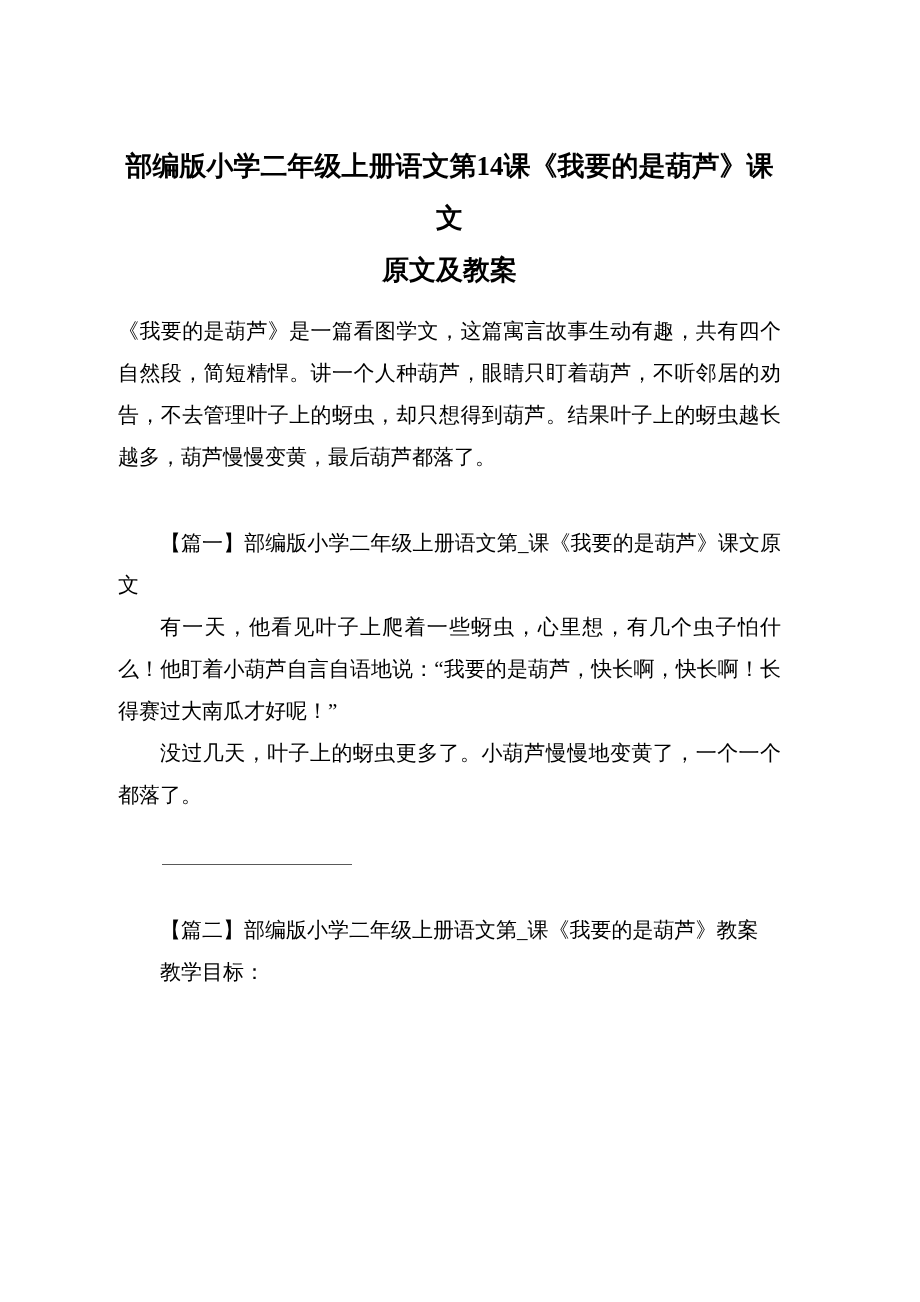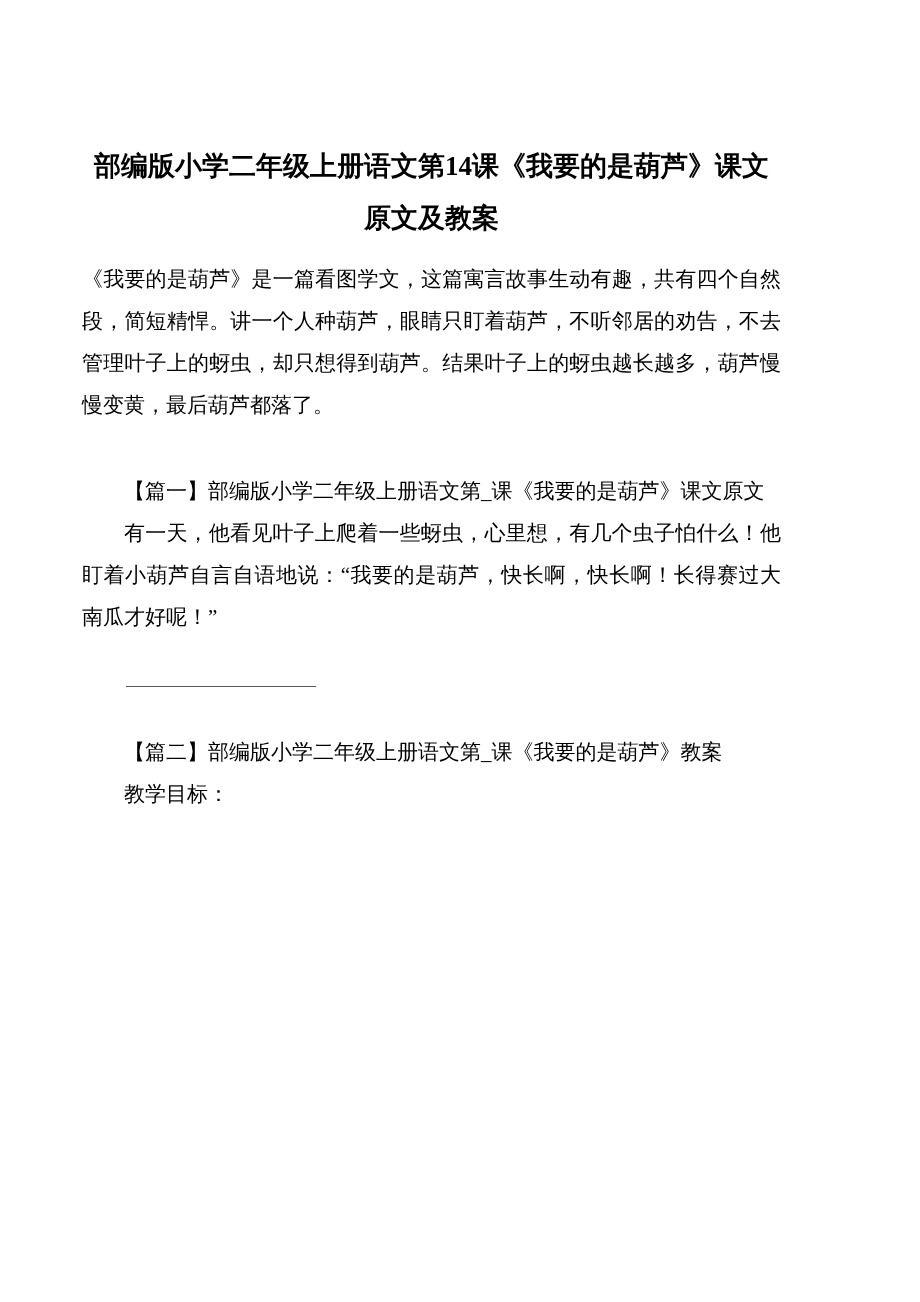--- a/index.html
+++ b/index.html
@@ -5,21 +5,21 @@
   html, body {
     margin: 0;
     padding: 0;
     background: #ffffff;
   }
   .doc {
     position: relative;
     width: 920px;
     height: 1302px;
     box-sizing: border-box;
-    padding: 140px 139px 0 82px;
+    padding: 140px 139px 0 118px;
     background: #ffffff;
     color: #000000;
     font-family: "Liberation Serif", "DejaVu Serif", serif;
     font-size: 21px;
     line-height: 42px;
     overflow: hidden;
   }
   .title {
     margin: 0 0 14px 0;
     font-size: 27px;
@@ -55,20 +55,21 @@
   <h1 class="title">
     <span>部编版小学二年级上册语文第14课《我要的是葫芦》课文</span><br>
     <span>原文及教案</span>
   </h1>
 
   <p class="para">《我要的是葫芦》是一篇看图学文，这篇寓言故事生动有趣，共有四个自然段，简短精悍。讲一个人种葫芦，眼睛只盯着葫芦，不听邻居的劝告，不去管理叶子上的蚜虫，却只想得到葫芦。结果叶子上的蚜虫越长越多，葫芦慢慢变黄，最后葫芦都落了。</p>
 
   <p class="para indent gap-before">【篇一】部编版小学二年级上册语文第_课《我要的是葫芦》课文原文</p>
 
   <p class="para indent">有一天，他看见叶子上爬着一些蚜虫，心里想，有几个虫子怕什么！他盯着小葫芦自言自语地说：“我要的是葫芦，快长啊，快长啊！长得赛过大南瓜才好呢！”</p>
+  <p class="para indent">没过几天，叶子上的蚜虫更多了。小葫芦慢慢地变黄了，一个一个都落了。</p>
 
   <div class="divider"></div>
 
 
   <p class="para indent gap-before">【篇二】部编版小学二年级上册语文第_课《我要的是葫芦》教案</p>
 
   <p class="para indent">教学目标：</p>
 
 </div>
 

